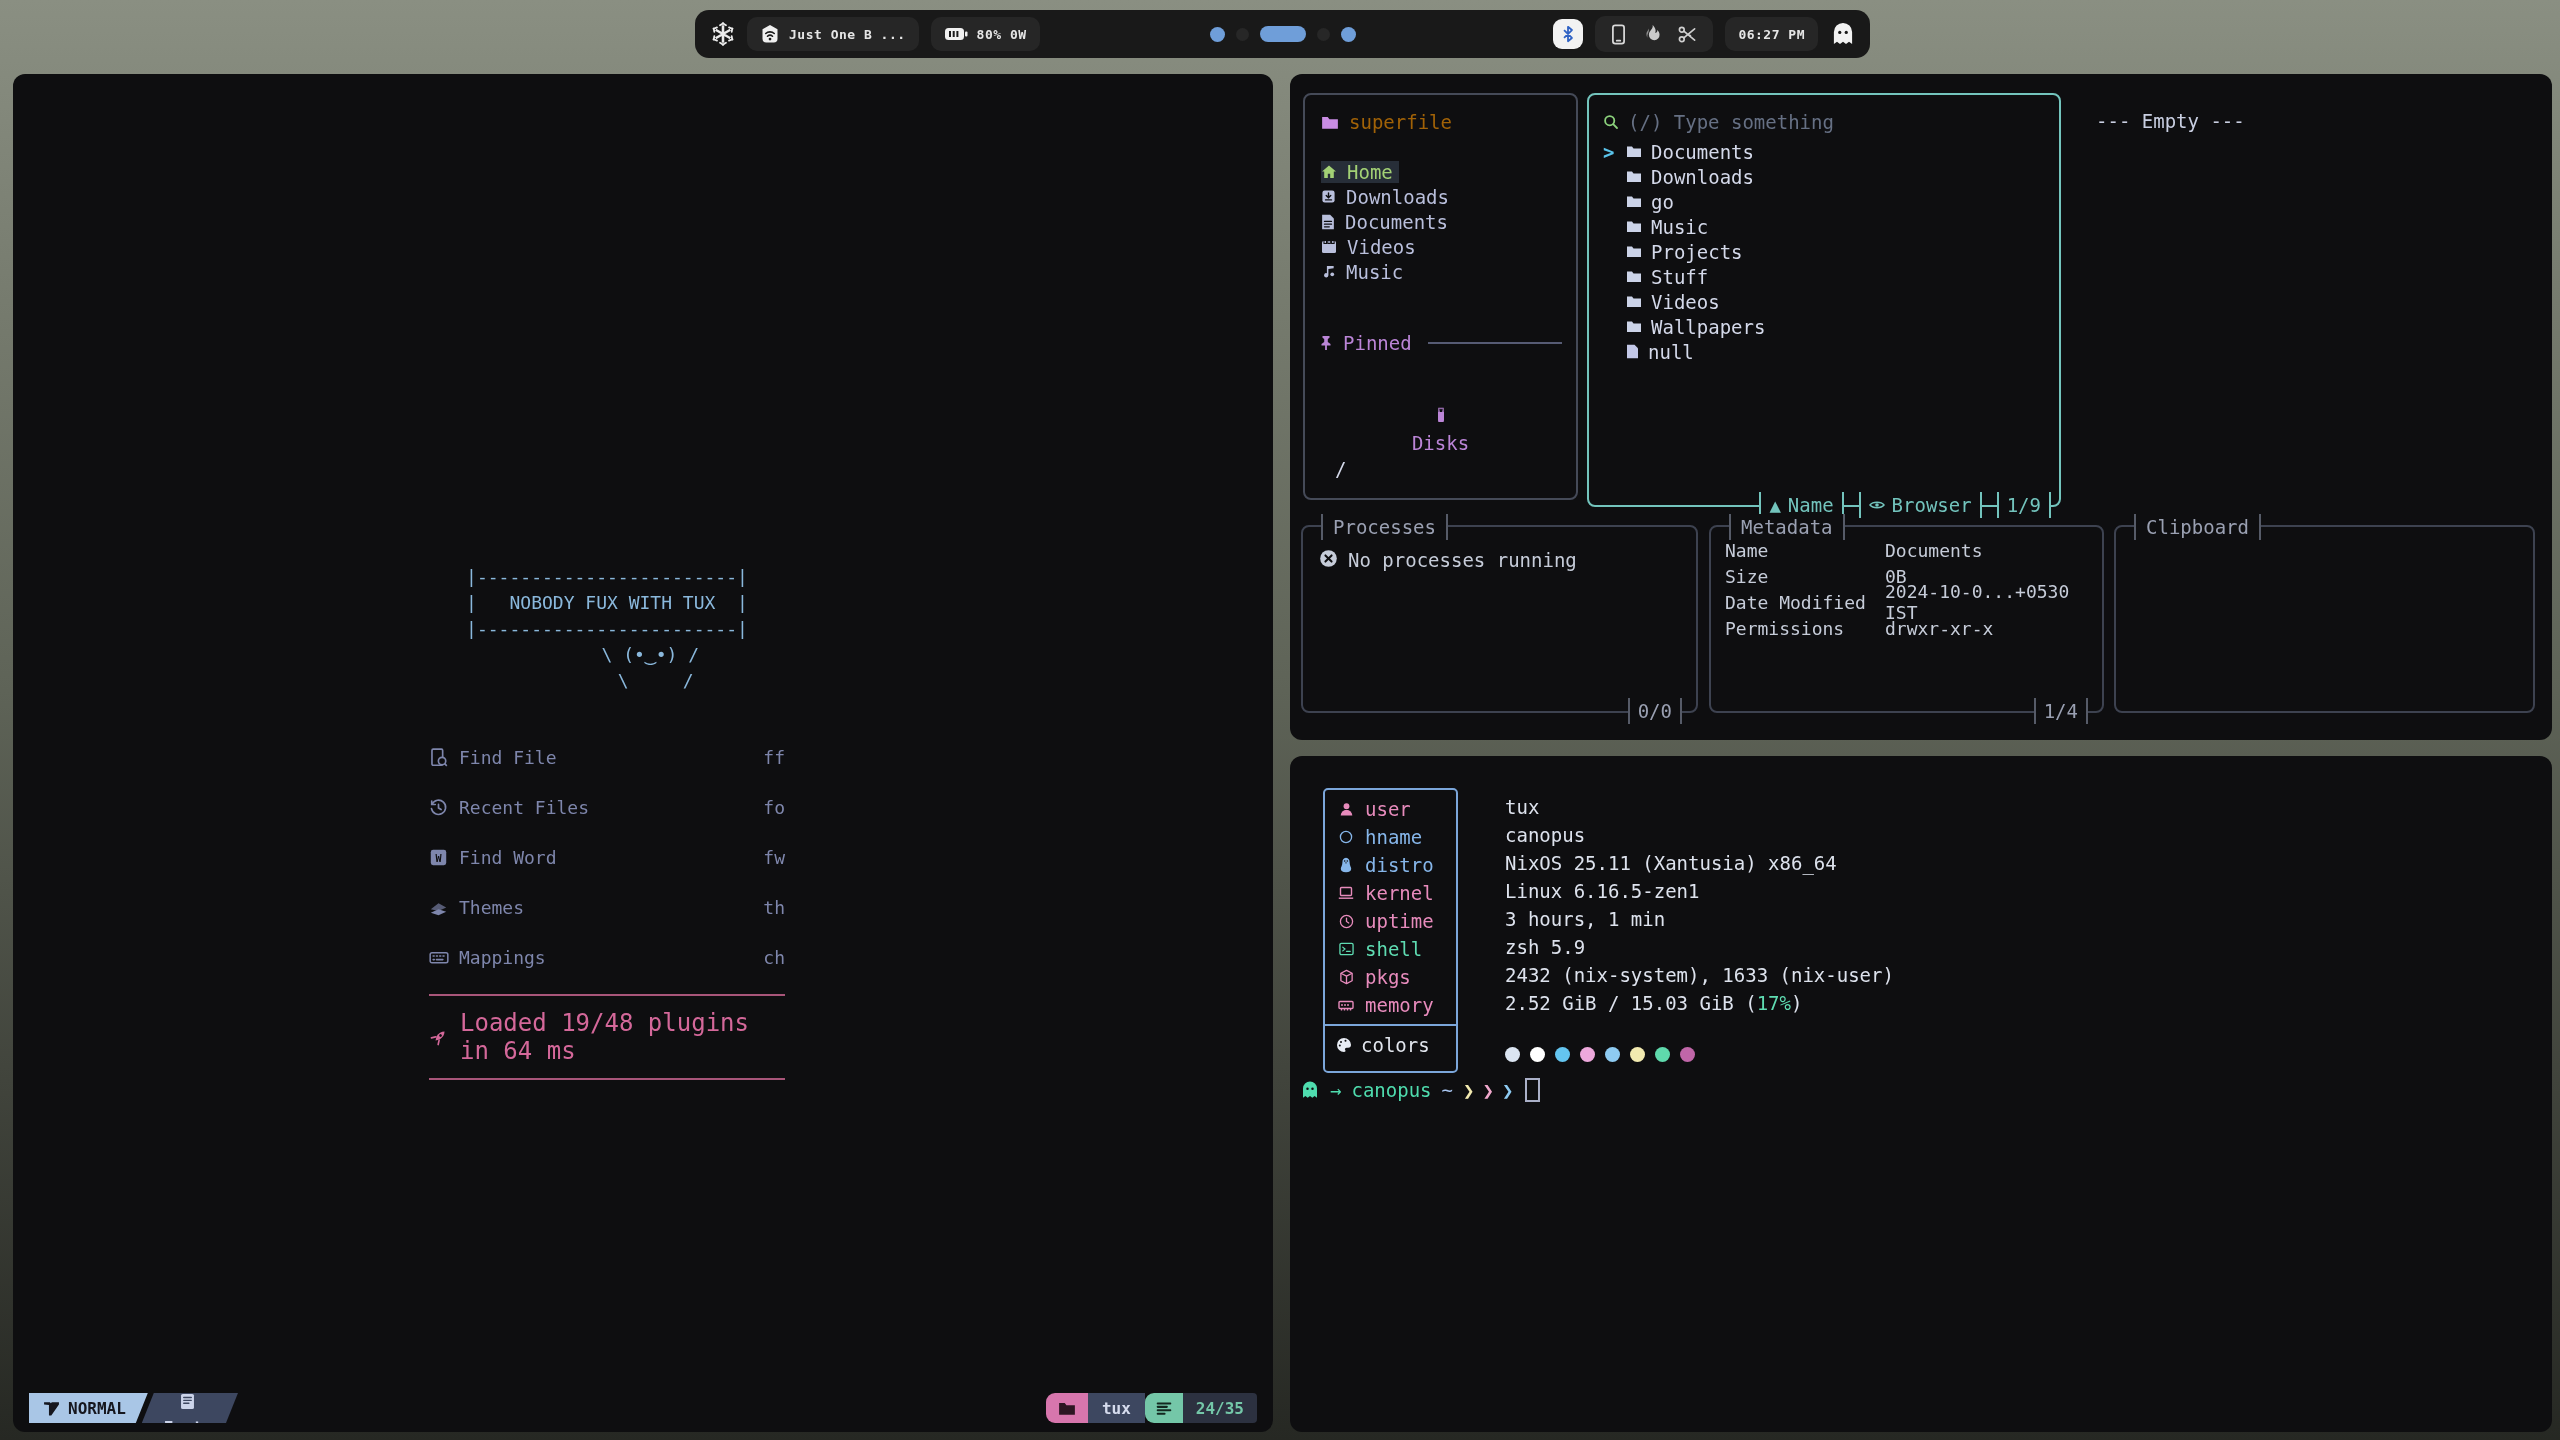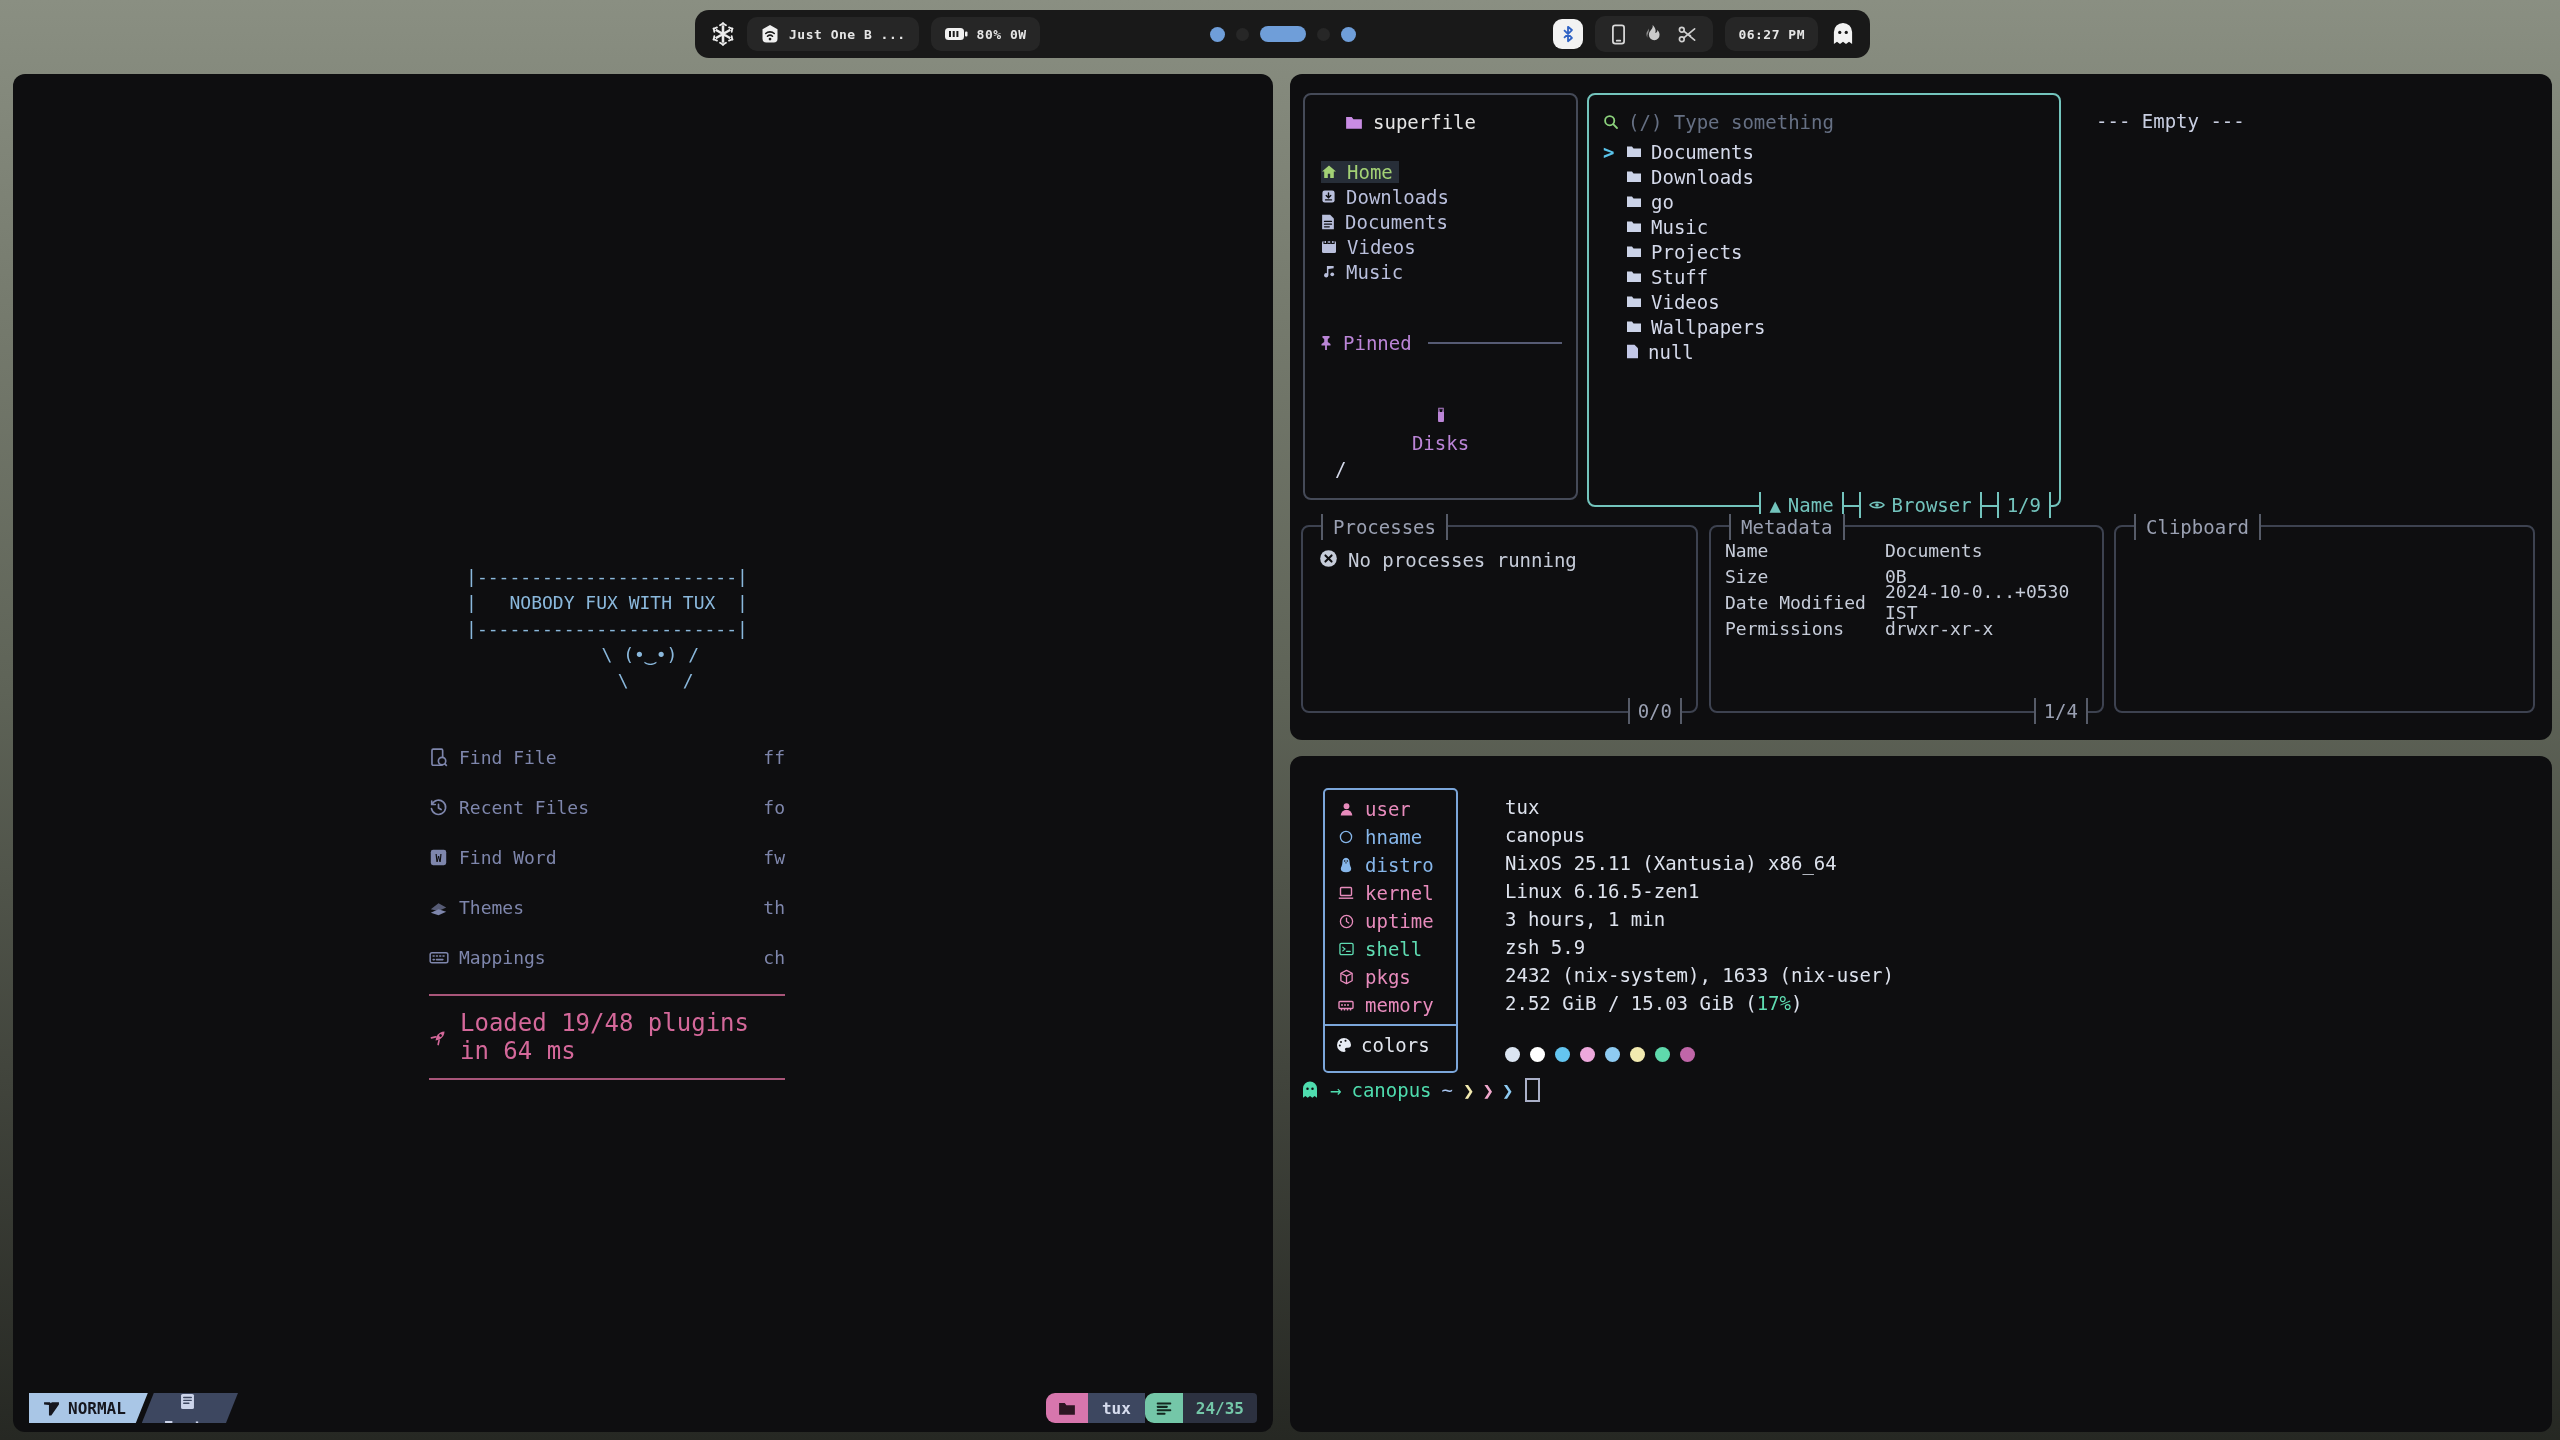--- a/index.html
+++ b/index.html
@@ -53,22 +53,22 @@
   #sl .rgt{ position:absolute; right:0; top:0; display:flex; height:30px; }
   .seg.cwdic{ background:#d776ad; border-radius:9px 0 0 9px; padding:0 12px; }
   .seg.cwd{ background:#3d4760; color:#d6dcee; padding:0 14px; }
   .seg.posic{ background:#74c7a8; border-radius:9px 0 0 9px; padding:0 11px; }
   .seg.pos{ background:#2c3140; color:#74c7a8; padding:0 13px; border-radius:0 4px 4px 0; }
 
   
   #spf{ left:1290px; top:74px; width:1262px; height:666px; font-size:19px; }
   .panel{ position:absolute; border:2px solid #454a58; border-radius:8px; }
   #sidebar{ left:13px; top:19px; width:275px; height:407px; padding:10px 0; }
-  #sidebar .title{ display:flex; align-items:center; gap:10px; color:#e5e5e5;
-    padding:6px 16px 4px 16px;margin-left:24px; }
+  #sidebar .title{ display:flex; align-items:center; gap:10px; color:#a16207;
+    padding:6px 16px 4px 16px; }
   #sidebar .items{ margin-top:22px; }
   .srow{ display:flex; align-items:center; gap:10px; height:25px; padding:0 16px; color:#b9bfdc; }
   .srow .hl{ display:flex; align-items:center; gap:10px; background:#272e38; color:#a3d175;
     padding:0 6px 0 0; }
   .shead{ display:flex; align-items:center; gap:10px; color:#bb85d7; padding:0 14px; height:25px; }
   .shead .line{ flex:1; border-top:2px solid #565b74; margin-left:6px; }
   .shead.pinned{ margin-top:46px; } .shead.disks{ margin-top:52px;flex-direction:column; }
   .diskrow{ margin-top:26px; padding:0 30px; color:#d4d9ea; }
 
   #mainpanel{ left:297px; top:19px; width:474px; height:414px; border-color:#73c4bd; }

